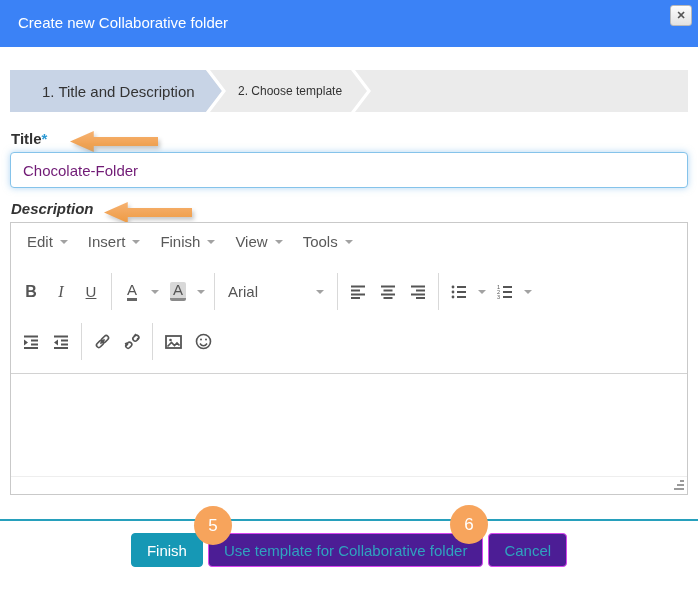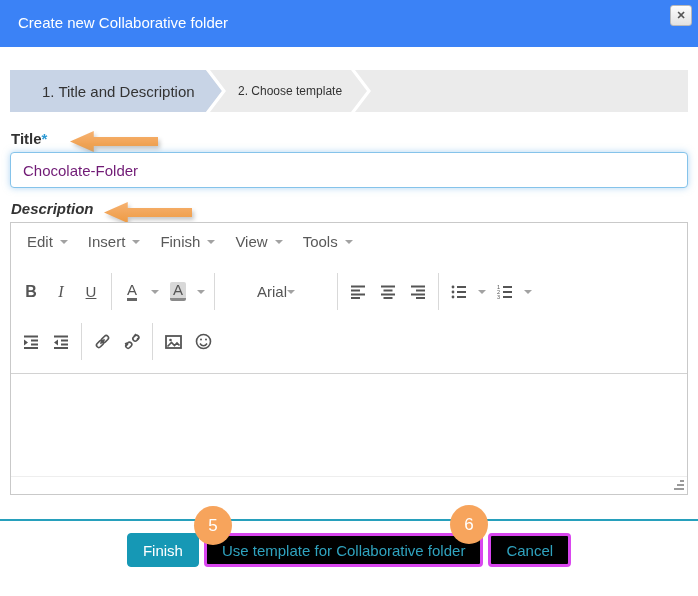--- a/index.html
+++ b/index.html
@@ -68,21 +68,21 @@
     background:none;border:none;padding:0 4px;font-size:15px;color:#555;cursor:pointer;
     font-family:"Liberation Sans",sans-serif;
   }
   .tbtn.small{min-width:16px;padding:0 2px;}
   .g-bold{font-weight:bold;font-size:16px;}
   .g-italic{font-style:italic;font-family:"Liberation Serif",serif;font-size:16px;}
   .g-underline{text-decoration:underline;font-size:15px;}
   .g-fore{border-bottom:3px solid #666;line-height:1.05;font-size:15px;}
   .g-back{background:#d8d8d8;border-bottom:3px solid #8a8a8a;padding:0 3px;line-height:1.05;font-size:15px;border-radius:2px;}
   .ddown{
-    width:112px;height:30px;display:flex;align-items:center;justify-content:center;
+    width:112px;height:30px;display:flex;align-items:center;justify-content:space-between;
     background:none;border:none;padding:0 8px;font-size:15px;color:#555;cursor:pointer;
     font-family:"Liberation Sans",sans-serif;
   }
   .icon{display:flex;align-items:center;justify-content:center;}
   .icon svg{display:block;}
   .content-area{
     flex:1;border-top:1px solid #d2d2d2;background:#fff;outline:none;
     font-size:13px;color:#333;padding:6px 8px;box-sizing:border-box;
   }
   .statusbar{height:17px;flex:none;border-top:1px solid #eee;position:relative;}
@@ -91,21 +91,21 @@
   .divider{position:absolute;left:0;top:519px;width:698px;height:2px;background:#27a0bc;}
   .footer{
     position:absolute;left:0;top:533px;width:698px;height:34px;
     display:flex;justify-content:center;gap:5px;
   }
   .btn{
     height:34px;border-radius:4px;font-size:15px;padding:0 15px;cursor:pointer;
     font-family:"Liberation Sans",sans-serif;
   }
   .btn-primary{background:#1698b5;color:#fff;border:1px solid #1698b5;}
-  .btn-default{background:#000000;color:#2fa3bf;border:3px solid #d946ef;}
+  .btn-default{background:#4c1d95;color:#2fa3bf;border:1px solid #d946ef;}
   .badge{
     position:absolute;width:38px;height:39px;border-radius:50%;background:#f7a45c;
     color:#fff;font-size:17px;display:flex;align-items:center;justify-content:center;z-index:5;
   }
   .badge5{left:194px;top:506px;}
   .badge6{left:450px;top:505px;}
 </style>
 </head>
 <body>
 

